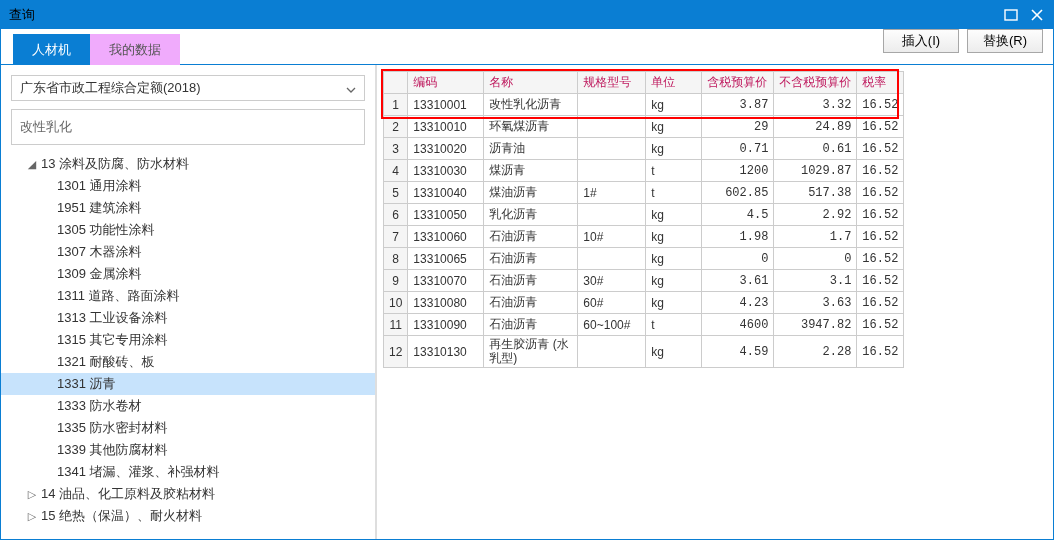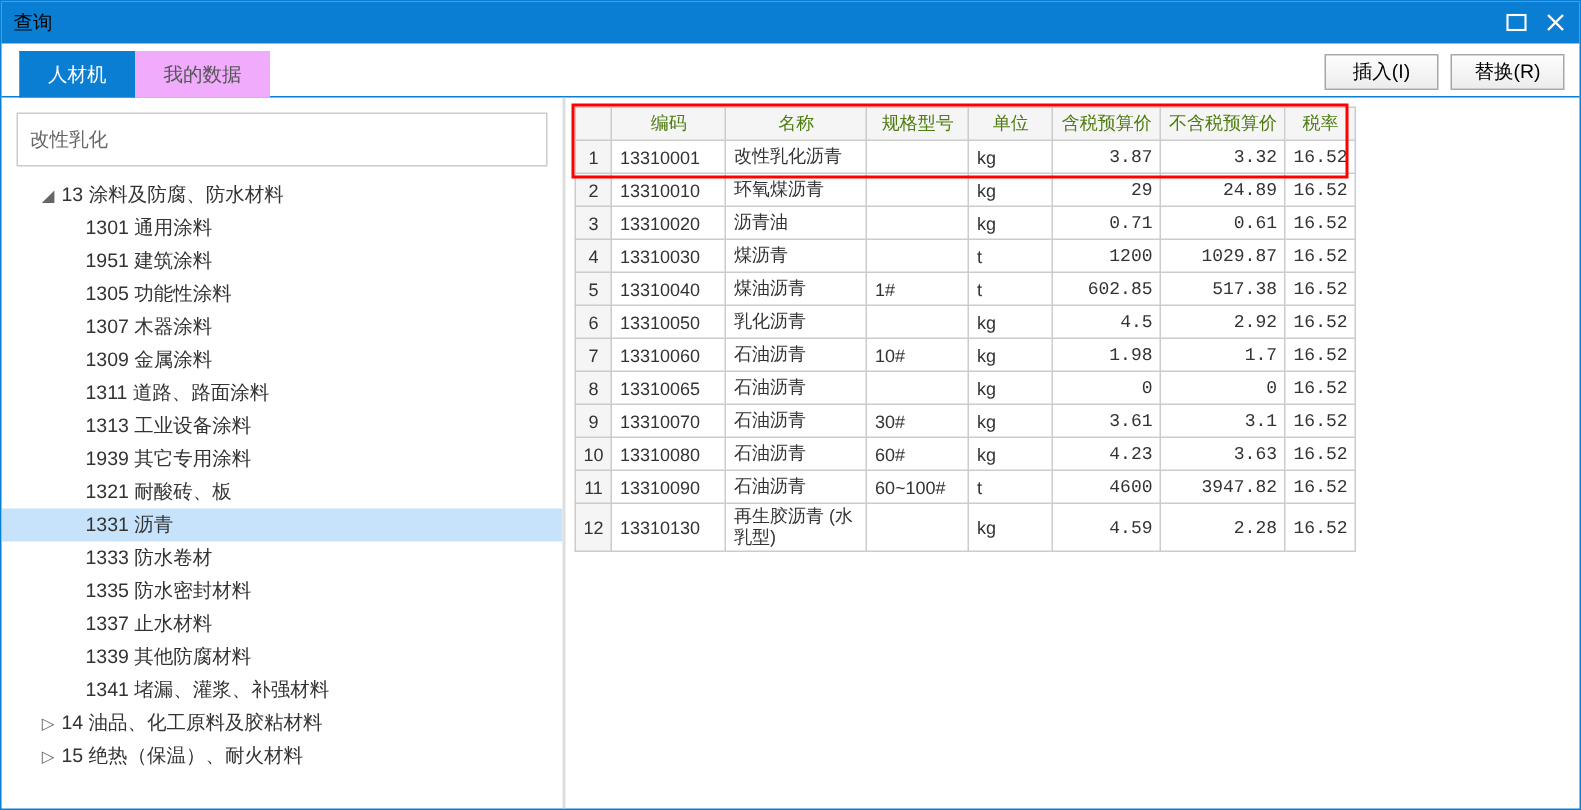--- a/index.html
+++ b/index.html
@@ -2,21 +2,21 @@
 <html><head>
 <meta charset="utf-8">
 <style>
 * { box-sizing: border-box; margin: 0; padding: 0; }
 body { font-family: "Microsoft YaHei", "SimSun", sans-serif; font-size: 12px; background: #fff; color: #333; }
 .window { width: 1054px; height: 540px; border: 1px solid #0a7ed3; background: #fff; display: flex; flex-direction: column; }
 .titlebar { height: 28px; background: #0a7ed3; color: #000000; display: flex; align-items: center; padding: 0 8px; }
 .titlebar .title { flex: 1; font-size: 13px; }
 .titlebar .win-btns { display: flex; gap: 10px; }
 .titlebar .win-btn { width: 16px; height: 16px; cursor: pointer; color: #fff; }
-.toolbar-area { height: 36px; display: flex; align-items: flex-end; padding: 0 10px 0 10px; position: relative; border-bottom: 1px solid #0a7ed3; }
+.toolbar-area { height: 36px; display: flex; padding: 0 10px 0 10px; position: relative; border-bottom: 1px solid #0a7ed3; }
 .tabs { display: flex; position: absolute; bottom: -1px; left: 12px; }
 .tab { padding: 6px 18px; font-size: 13px; cursor: pointer; border: 1px solid transparent; border-bottom: none; background: #f0abfc; color: #555; }
 .tab.active { background: #0a7ed3; color: #fff; border-color: #0a7ed3; }
 .tool-btns { margin-left: auto; display: flex; gap: 8px; padding-bottom: 4px; }
 .tool-btn { width: 76px; height: 24px; border: 1px solid #a7a7a7; background: linear-gradient(#fdfdfd,#ececec); cursor: pointer; font-size: 13px; display: flex; align-items: center; justify-content: center; }
 .body-area { flex: 1; display: flex; overflow: hidden; }
 .left-pane { width: 376px; border-right: 2px solid #dedede; display: flex; flex-direction: column; position: relative; padding-top: 10px; }
 .dropdown-row { padding: 0 10px 8px 10px; }
 .dropdown { height: 26px; border: 1px solid #ccc; display: flex; align-items: center; padding: 0 8px; justify-content: space-between; cursor: pointer; font-size: 13px; color: #333; }
 .chevron-down { width: 10px; height: 10px; }
@@ -27,21 +27,21 @@
 .tree-wrap::-webkit-scrollbar-track { background: #f0f0f0; }
 .tree-wrap::-webkit-scrollbar-thumb { background: #c2c2c2; border: 2px solid #f0f0f0; border-radius: 0; }
 .tree-item { display: flex; align-items: center; height: 22px; padding-left: 10px; cursor: pointer; font-size: 13px; color: #333; white-space: nowrap; user-select: none; }
 .tree-item.selected { background: #c7e3fc; }
 .tree-toggle { width: 14px; display: inline-flex; justify-content: center; color: #666; font-size: 11px; margin-right: 2px; }
 .tree-item.level1 { padding-left: 24px; }
 .tree-item.level2 { padding-left: 56px; }
 .right-pane { flex: 1; position: relative; overflow: hidden; }
 .data-table { border-collapse: collapse; table-layout: fixed; position: absolute; left: 6px; top: 6px; }
 .data-table th, .data-table td { border: 1px solid #ccc; height: 22px; padding: 0 5px; font-size: 12px; overflow: hidden; white-space: nowrap; font-weight: normal; }
-.data-table th { background: #f5f5f5; text-align: center; color: #4d7c0f; }
+.data-table th { background: #f5f5f5; text-align: left; color: #be185d; }
 .data-table .rownum { background: #f5f5f5; text-align: center; width: 24px; color: #333; }
 .data-table td.num { text-align: right; font-family: "Courier New", monospace; }
 .data-table td.text { text-align: left; }
 .highlight-box { position: absolute; border: 2px solid #ff0000; pointer-events: none; z-index: 5; }
 .col-rownum { width: 24px; }
 .col-code { width: 76px; }
 .col-name { width: 94px; }
 .col-spec { width: 68px; }
 .col-unit { width: 56px; }
 .col-taxin { width: 72px; }
@@ -71,42 +71,49 @@
       <div class="tab">我的数据</div>
     </div>
     <div class="tool-btns">
       <button class="tool-btn">插入(I)</button>
       <button class="tool-btn">替换(R)</button>
     </div>
   </div>
 
   <div class="body-area">
     <div class="left-pane">
+      <div class="dropdown-row">
+        <div class="dropdown">
+          <span>广东省市政工程综合定额(2018)</span>
+          <span class="chevron-down"><svg viewBox="0 0 10 10">
+                <path d="M1 3 L5 7 L9 3" fill="none" stroke="#666" stroke-width="1.3"></path>
+              </svg></span>
+        </div>
+      </div>
       <div class="search-row">
         <input class="search-input" value="改性乳化" style="">
       </div>
       <div class="tree-wrap">
         <div class="tree-item level1">
           <span class="tree-toggle">◢</span>
           <span><span>13</span>&nbsp;<span>涂料及防腐、防水材料</span></span>
         </div>
         <div id="tree-children">
             <div class="tree-item level2">1301 通用涂料</div>
             <div class="tree-item level2">1951 建筑涂料</div>
             <div class="tree-item level2">1305 功能性涂料</div>
             <div class="tree-item level2">1307 木器涂料</div>
             <div class="tree-item level2">1309 金属涂料</div>
             <div class="tree-item level2">1311 道路、路面涂料</div>
             <div class="tree-item level2">1313 工业设备涂料</div>
-            <div class="tree-item level2">1939 其它专用涂料</div>
+            <div class="tree-item level2">1315 其它专用涂料</div>
             <div class="tree-item level2">1321 耐酸砖、板</div>
             <div class="tree-item level2 selected">1331 沥青</div>
             <div class="tree-item level2">1333 防水卷材</div>
             <div class="tree-item level2">1335 防水密封材料</div>
-            <div class="tree-item level2">1337 止水材料</div>
             <div class="tree-item level2">1339 其他防腐材料</div>
             <div class="tree-item level2">1341 堵漏、灌浆、补强材料</div>
           </div>
         <div id="tree-siblings">
             <div class="tree-item level1">
               <span class="tree-toggle">▷</span>
               <span>14 油品、化工原料及胶粘材料</span>
             </div>
             <div class="tree-item level1">
               <span class="tree-toggle">▷</span>

